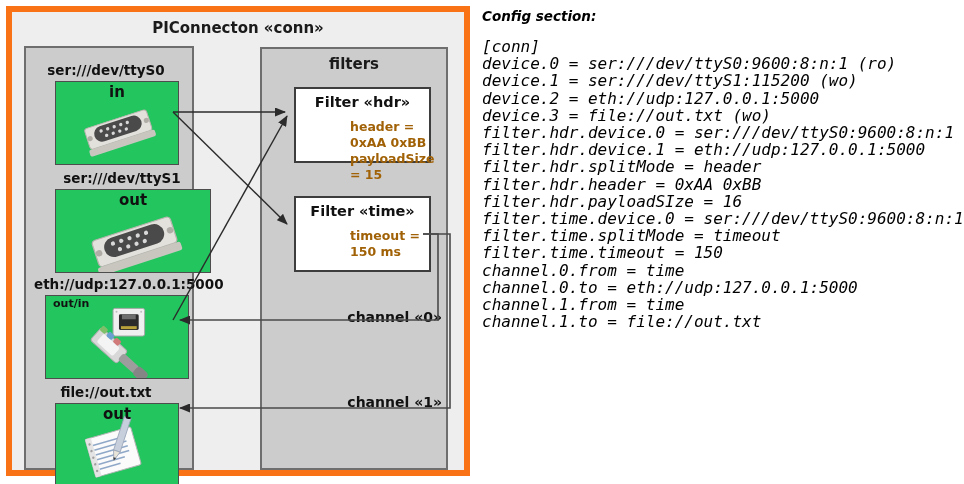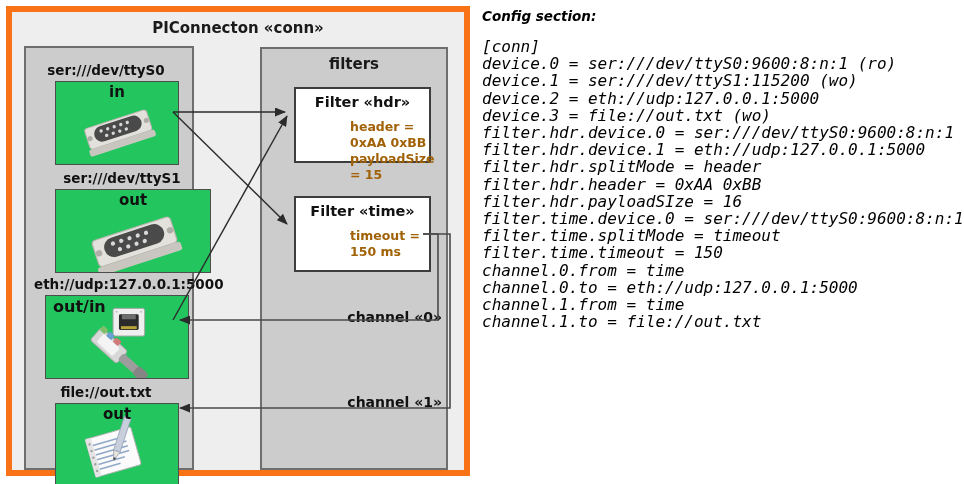--- a/index.html
+++ b/index.html
@@ -49,21 +49,21 @@
   }
   .dev-box{
     position:absolute;left:11px;top:19px;width:100%;height:84px;
     background:#22c55e;border:1.5px solid #4d4d4d;box-sizing:border-box;
     overflow:hidden;
   }
   .dev-io{
     position:absolute;top:1px;left:0;width:100%;text-align:center;
     font-size:15px;color:#111;z-index:3;
   }
-  .dev-io.left{text-align:left;left:7px;width:auto;font-size:16px;}
+  .dev-io.left{text-align:left;left:7px;width:auto;font-size:11px;}
   .dev-art{position:absolute;left:0;top:0;width:100%;height:100%;}
 
   
   .filt{
     position:absolute;background:#ffffff;border:2px solid #3d3d3d;
     box-sizing:border-box;
   }
   .filt-title{
     position:absolute;left:0;top:5px;width:100%;text-align:center;
     font-size:14.5px;color:#111;

